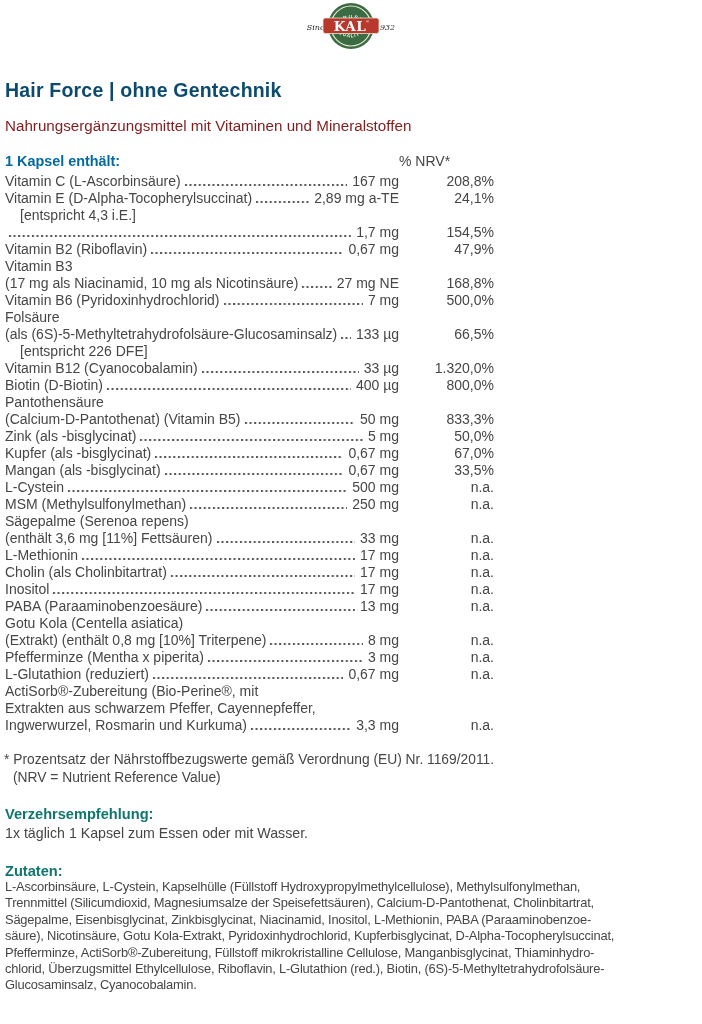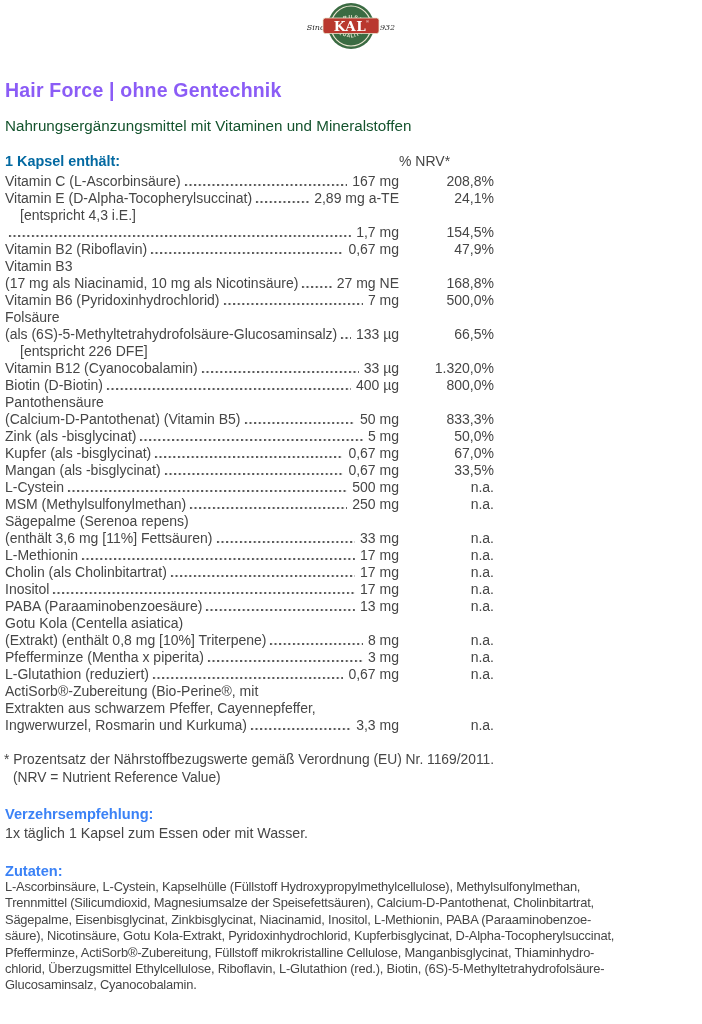--- a/index.html
+++ b/index.html
@@ -5,22 +5,22 @@
   html,body{margin:0;padding:0;background:#ffffff;}
   body{width:702px;height:1024px;overflow:hidden;
        font-family:"Liberation Sans","DejaVu Sans",sans-serif;color:#464646;}
   .sheet{position:relative;width:702px;height:1024px;background:#fff;}
 
   
   .logo-wrap{padding-top:1px;text-align:center;height:52px;}
   .logo-wrap svg{display:inline-block;}
 
   
-  .title{margin:26px 0 0 5px;font-size:19.5px;font-weight:700;color:#8b5cf6;letter-spacing:.2px;}
-  .subtitle{margin:15px 12px 0 5px;font-size:15.2px;color:#14532d;}
+  .title{margin:26px 0 0 5px;font-size:19.5px;font-weight:700;color:#0c4a6e;letter-spacing:.2px;}
+  .subtitle{margin:15px 12px 0 5px;font-size:15.2px;color:#7f1d1d;}
 
   
   .ntable{margin:19px 0 0 5px;width:489px;font-size:14px;}
   .thead{display:flex;align-items:baseline;height:18px;margin-bottom:2px;}
   .thead .tl{flex:1;font-weight:700;color:#0369a1;font-size:14.4px;}
   .thead .tr{width:95px;text-align:left;}
   .trow{display:flex;align-items:baseline;height:17px;}
   .trow .nm{white-space:pre;}
   .trow.indent .nm{padding-left:15px;}
   .trow .leader{flex:1 1 auto;align-self:flex-end;height:4px;margin:0 5px 3px 3px;
@@ -28,21 +28,21 @@
       background-size:4.6px 4px;background-repeat:repeat-x;background-position:left bottom;}
   .trow.noamt .leader{background:none;}
   .trow .amt{white-space:pre;}
   .trow .pct{width:95px;text-align:right;white-space:pre;}
 
   
   .footnote{margin:17px 0 0 4px;font-size:13.8px;line-height:17.5px;}
   .footnote .l2{padding-left:9px;}
 
   
-  .block-h{font-weight:700;color:#3b82f6;font-size:14.6px;}
+  .block-h{font-weight:700;color:#0f766e;font-size:14.6px;}
   .dosage{margin:19px 0 0 5px;line-height:19px;font-size:14.2px;}
   .zutaten{margin:20px 0 0 5px;font-size:14.2px;}
   .zutaten .ztext{white-space:pre-line;font-size:12.9px;
       line-height:16.4px;letter-spacing:-0.2px;width:697px;}
 </style>
 </head>
 <body>
 
 <div class="sheet">
 

